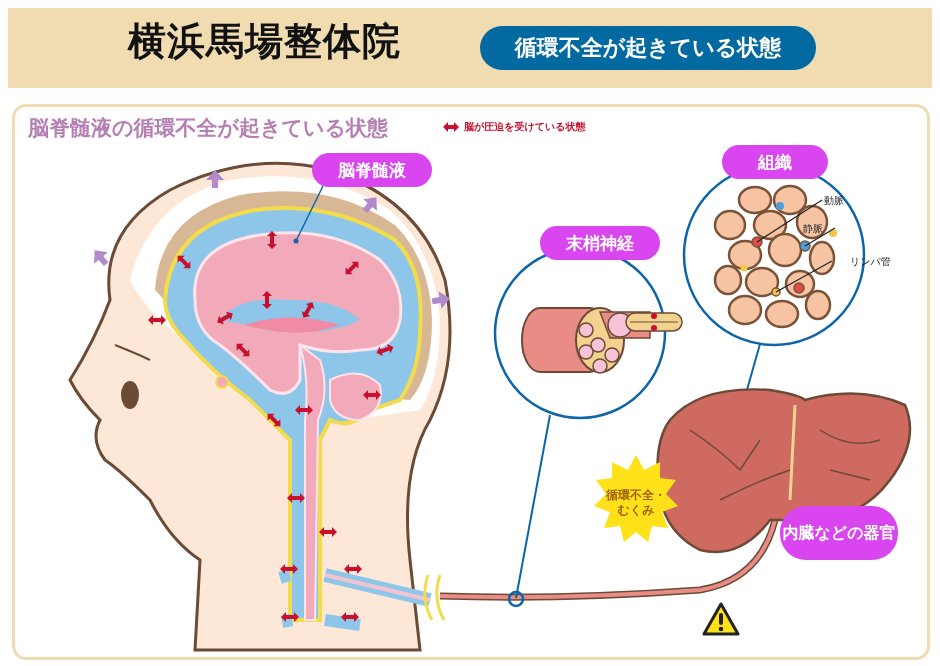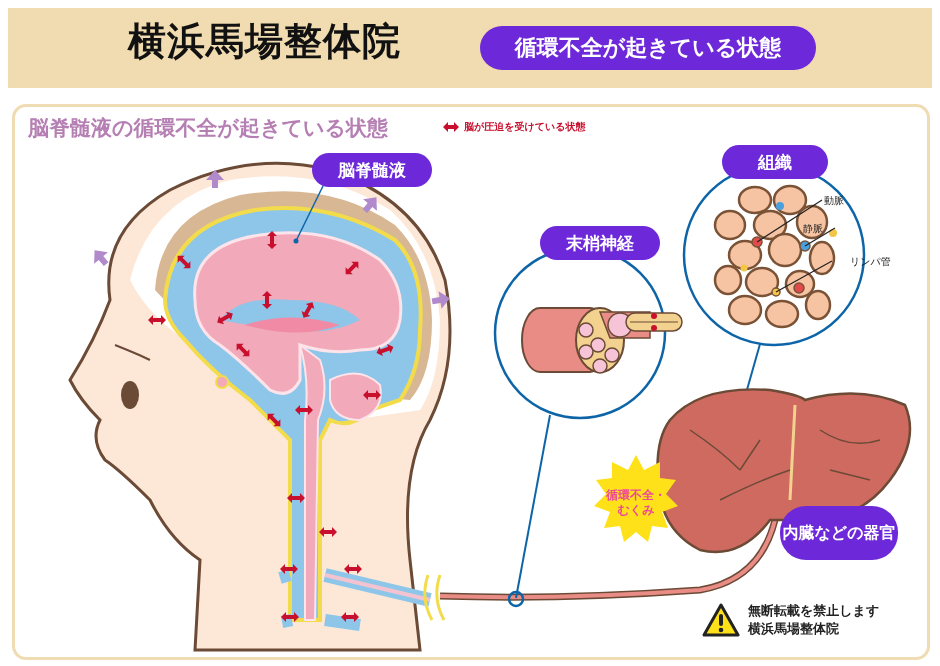--- a/index.html
+++ b/index.html
@@ -1,30 +1,30 @@
 <!DOCTYPE html>
 <html><head>
 <meta charset="utf-8">
 <style>
   html,body{margin:0;padding:0;background:#ffffff;}
   body{width:940px;height:666px;position:relative;overflow:hidden;font-family:"DejaVu Sans","Liberation Sans",sans-serif;}
   .header{position:absolute;left:8px;top:8px;width:924px;height:80px;background:#f0dcb0;}
   .main-title{position:absolute;left:128px;top:16px;font-size:38px;font-weight:bold;color:#111;letter-spacing:1px;white-space:nowrap;}
-  .header-pill{position:absolute;left:480px;top:26px;width:336px;height:44px;background:#6d28d9;border-radius:22px;color:#fff;font-size:22px;font-weight:bold;display:flex;align-items:center;justify-content:center;white-space:nowrap;}
+  .header-pill{position:absolute;left:480px;top:26px;width:336px;height:44px;background:#0369a1;border-radius:22px;color:#fff;font-size:22px;font-weight:bold;display:flex;align-items:center;justify-content:center;white-space:nowrap;}
   .panel{position:absolute;left:12px;top:104px;width:912px;height:550px;border:3px solid #efdcb2;border-radius:14px;background:#fff;}
   .panel-title{position:absolute;left:28px;top:114px;font-size:21px;font-weight:bold;color:#b57fb3;white-space:nowrap;}
   .legend{position:absolute;left:442px;top:120px;display:flex;align-items:center;gap:4px;color:#c8102e;font-size:10px;font-weight:bold;white-space:nowrap;}
   .art{position:absolute;left:0;top:0;}
-  .label-pill{position:absolute;background:#6d28d9;color:#fff;font-weight:bold;display:flex;align-items:center;justify-content:center;text-align:center;border-radius:20px;white-space:nowrap;}
+  .label-pill{position:absolute;background:#d946ef;color:#fff;font-weight:bold;display:flex;align-items:center;justify-content:center;text-align:center;border-radius:20px;white-space:nowrap;}
   .csf-pill{left:312px;top:153px;width:120px;height:34px;font-size:17px;}
   .nerve-pill{left:540px;top:226px;width:120px;height:34px;font-size:17px;}
   .tissue-pill{left:722px;top:145px;width:106px;height:34px;font-size:17px;}
   .organ-pill{left:780px;top:506px;width:118px;height:54px;font-size:16px;line-height:20px;border-radius:26px;white-space:normal;}
   .small-label{position:absolute;font-size:10px;font-weight:normal;color:#222;white-space:nowrap;}
-  .burst-text{position:absolute;left:596px;top:488px;width:80px;text-align:center;color:#ec4899;font-weight:bold;font-size:12px;line-height:15px;}
+  .burst-text{position:absolute;left:596px;top:488px;width:80px;text-align:center;color:#a16207;font-weight:bold;font-size:12px;line-height:15px;}
   .notice{position:absolute;left:702px;top:602px;display:flex;align-items:center;gap:8px;}
   .notice-text{font-size:13px;font-weight:bold;color:#222;line-height:18px;white-space:nowrap;}
 </style>
 </head>
 <body>
 
 <div class="header"></div>
 <div class="main-title">横浜馬場整体院</div>
 <div class="header-pill">循環不全が起きている状態</div>
 
@@ -174,17 +174,13 @@
   <div>循環不全・</div>
   <div>むくみ</div>
 </div>
 
 <div class="notice">
   <svg width="38" height="34" viewBox="0 0 38 34">
     <path d="M19 2 L36 32 L2 32 Z" fill="#ffe11a" stroke="#222" stroke-width="3" stroke-linejoin="round"></path>
     <rect x="17" y="11" width="4" height="12" rx="2" fill="#222"></rect>
     <circle cx="19" cy="27" r="2.3" fill="#222"></circle>
   </svg>
-  <div class="notice-text">
-    <div>無断転載を禁止します</div>
-    <div>横浜馬場整体院</div>
-  </div>
 </div>
 
 </body></html>

